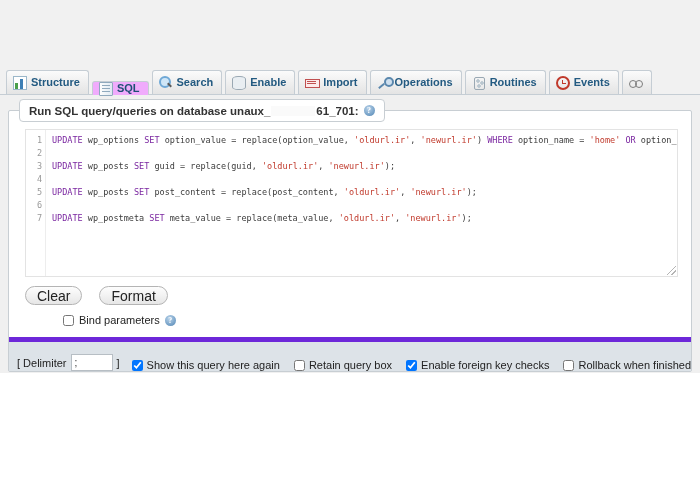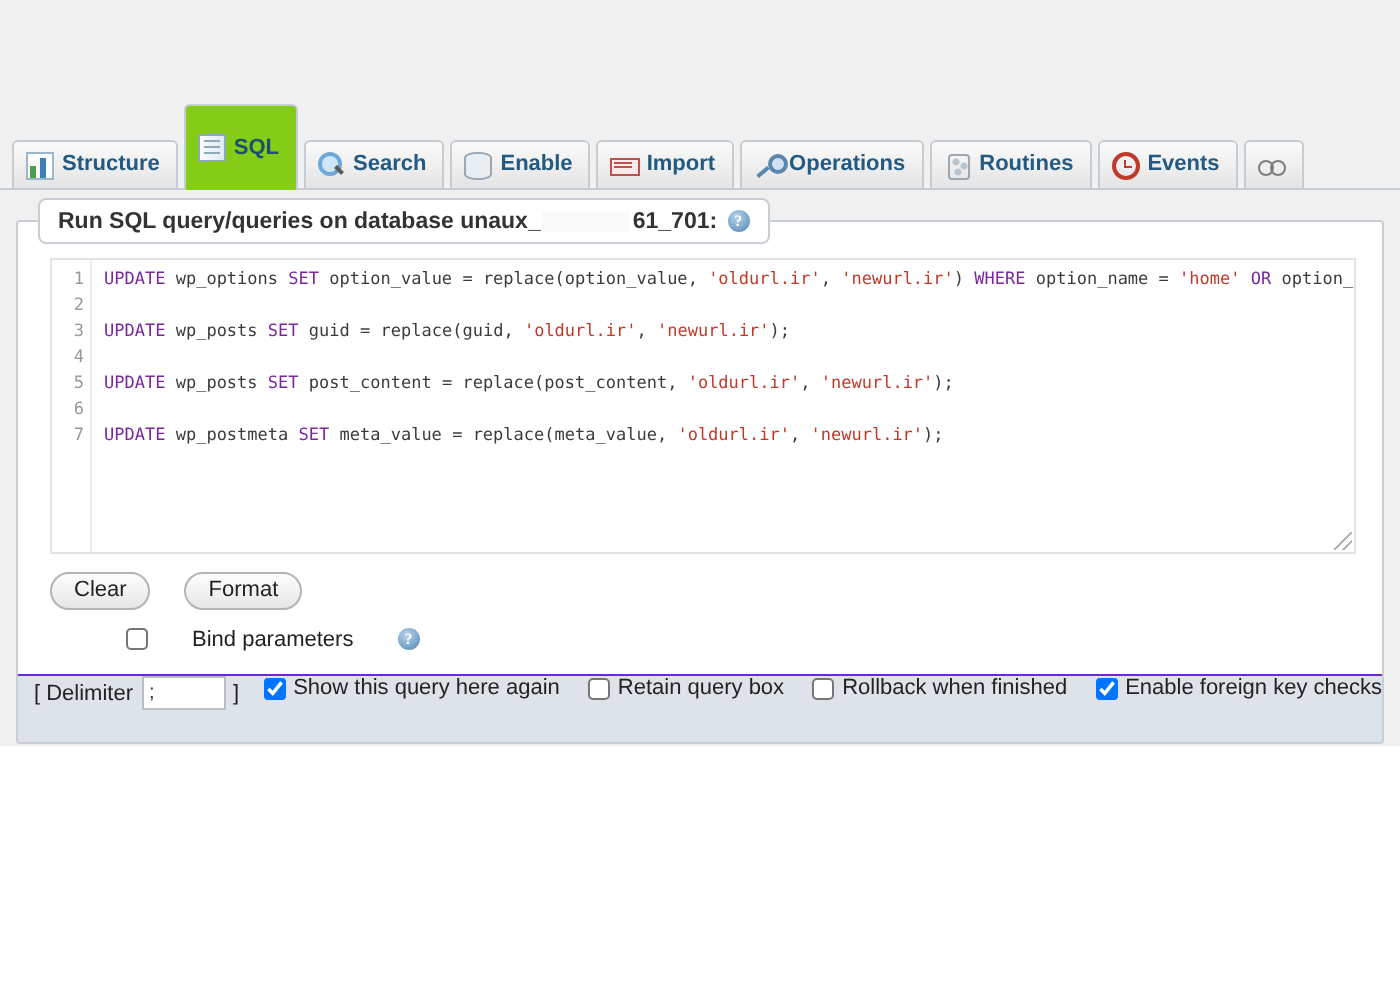--- a/index.html
+++ b/index.html
@@ -46,23 +46,23 @@
     border: 1px solid #c5cdd4;
     border-bottom: none;
     border-radius: 3px 3px 0 0;
     font-size: 11px;
     color: #235a81;
     font-weight: bold;
     cursor: pointer;
     position: relative;
   }
   .tab.active {
-    background: #84cc16;
+    background: #f0abfc;
     color: #1d4f73;
-    height: 43px;
+    height: 14px;
     margin-bottom: -1px;
     z-index: 3;
   }
   .tab .tlabel { line-height: 1; }
   .ticon {
     width: 14px; height: 14px;
     display: inline-block;
     position: relative;
     flex: 0 0 14px;
   }
@@ -200,57 +200,57 @@
     left: 16px; top: 175px;
     display: flex;
     gap: 17px;
   }
   .pill {
     height: 19px;
     padding: 0 11px;
     background: linear-gradient(to bottom,#fdfdfd 0%,#f2f2f2 50%,#e6e6e6 100%);
     border: 1px solid #b4b4b4;
     border-radius: 10px;
-    font-size: 11px;
+    font-size: 14px;
     color: #222222;
     font-family: "Liberation Sans", sans-serif;
     cursor: pointer;
     display: inline-flex;
     align-items: center;
     justify-content: center;
     line-height: 1;
   }
 
   
   .bindrow {
     position: absolute;
     left: 14px; top: 203px;
     display: flex;
-    align-items: flex-start;
-    gap: 22px;
+    align-items: flex-end;
+    gap: 5px;
     font-size: 11px;
     color: #222222;
     padding-left: 40px;
   }
   input[type=checkbox] {
     width: 11px; height: 11px;
     margin: 0;
     cursor: pointer;
     flex: 0 0 11px;
   }
 
   
   .optbar {
     position: absolute;
     left: 0; bottom: 0;
     width: 682px; height: 34px;
     background: #dde3e8;
-    border-top: 1px solid #6d28d9;
-    display: flex;
-    align-items: flex-start;
+    border-top: 5px solid #6d28d9;
+    display: flex;
+    align-items: flex-end;
     padding: 0 8px 0 8px;
     font-size: 11px;
     color: #222222;
     gap: 0;
   }
   .delim {
     display: flex;
     align-items: center;
     gap: 4px;
     margin-right: 12px;
@@ -374,26 +374,26 @@
       <div id="optchecks" style="display:flex;align-items:center;">
           <label class="chk">
             <input type="checkbox" checked="" style="">
             <span>Show this query here again</span>
           </label>
           <label class="chk">
             <input type="checkbox" style="">
             <span>Retain query box</span>
           </label>
           <label class="chk">
+            <input type="checkbox" checked="" style="">
+            <span>Enable foreign key checks</span>
+          </label>
+          <label class="chk">
             <input type="checkbox" style="">
             <span>Rollback when finished</span>
           </label>
-          <label class="chk">
-            <input type="checkbox" checked="" style="">
-            <span>Enable foreign key checks</span>
-          </label>
         </div>
 
     </div>
   </div>
 
   <div class="below"></div>
 </div>
 
 </body></html>

